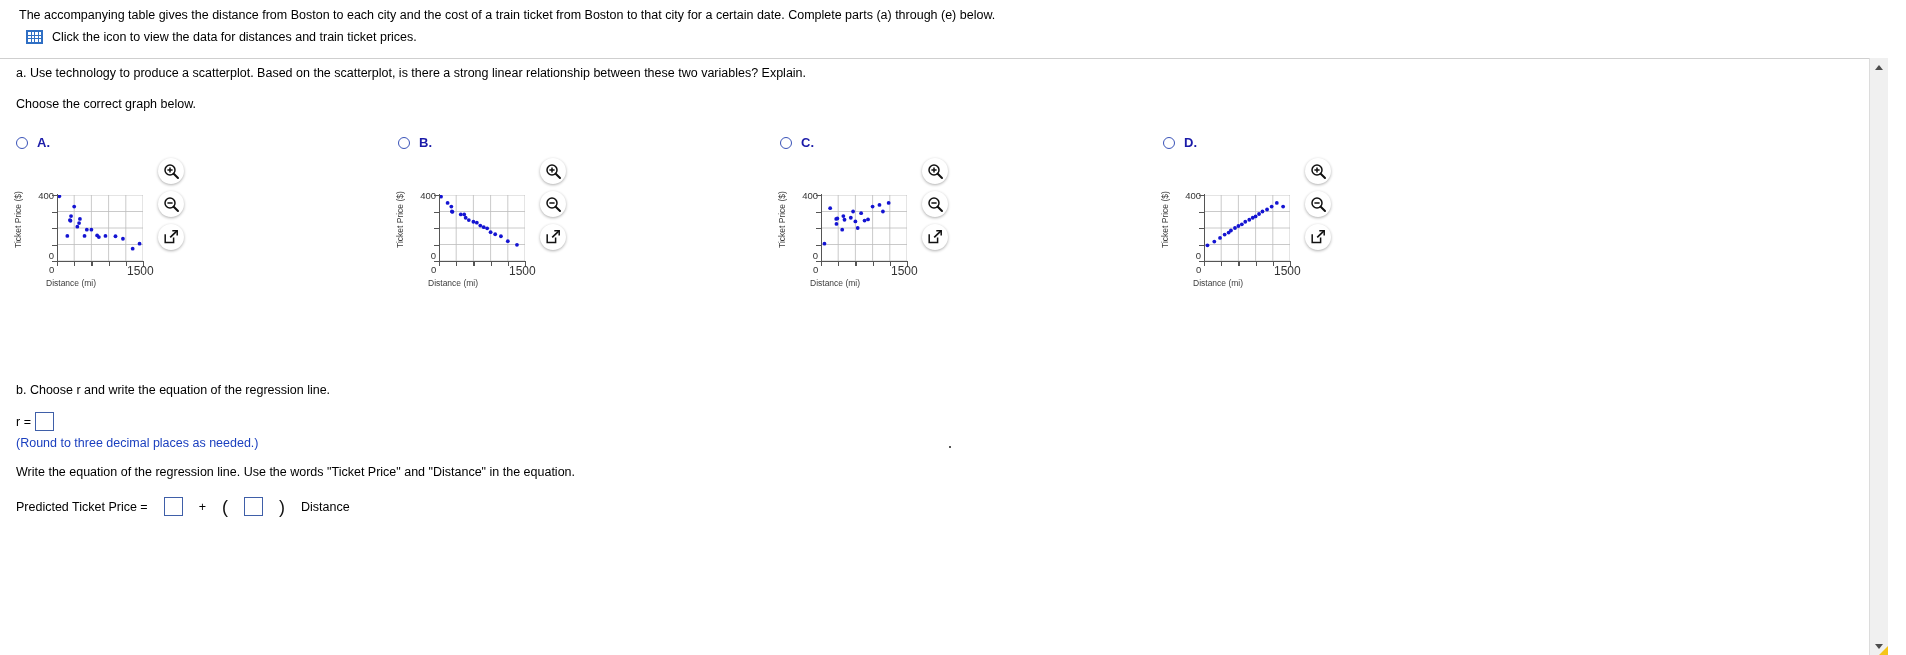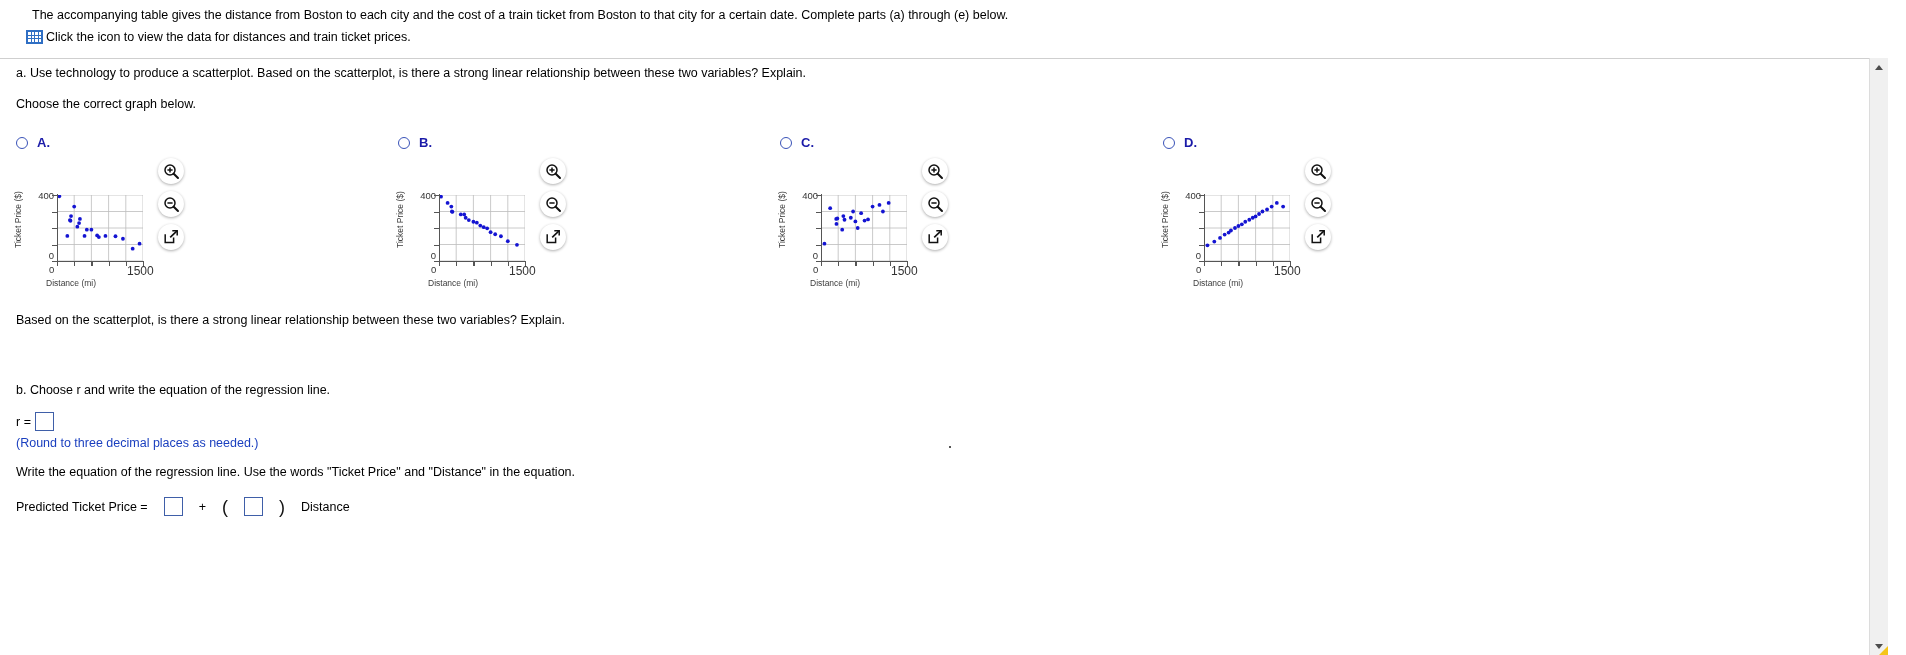--- a/index.html
+++ b/index.html
@@ -4,22 +4,22 @@
 <style>
   html,body{margin:0;padding:0;}
   body{
     width:1906px;height:655px;background:#ffffff;
     font-family:"Liberation Sans",sans-serif;
     font-size:12.5px;color:#000;overflow:hidden;position:relative;
   }
   .page{position:absolute;left:0;top:0;width:1888px;height:655px;overflow:hidden;}
 
   
-  .intro{position:absolute;left:32px;top:8px;font-size:12.5px;color:#000;white-space:nowrap;}
-  .iconline{position:absolute;left:18px;top:30px;display:flex;align-items:flex-end;gap:3px;padding-left:8px;}
+  .intro{position:absolute;left:19px;top:8px;font-size:12.5px;color:#000;white-space:nowrap;}
+  .iconline{position:absolute;left:18px;top:30px;display:flex;align-items:flex-end;gap:9px;padding-left:8px;}
   .tableicon{width:17px;height:14px;background:#2f6fc4;border:1px solid #2f6fc4;
     display:grid;grid-template-columns:repeat(4,1fr);grid-template-rows:repeat(3,1fr);gap:1px;padding:1px;box-sizing:border-box;}
   .tableicon i{background:#ffffff;display:block;}
   .iconline .lbl{font-size:12.5px;color:#000;}
   .divider{position:absolute;left:0;top:58px;width:1888px;height:1px;background:#cfcfcf;}
 
   
   .qa{position:absolute;left:16px;top:66px;font-size:12.5px;white-space:nowrap;}
   .choose{position:absolute;left:16px;top:97px;font-size:12.5px;white-space:nowrap;}
 
@@ -440,21 +440,20 @@
         <div class="tbtn">
           <svg width="16" height="16" viewBox="0 0 16 16">
             <path d="M2.2 5.2 L2.2 13.6 L10.6 13.6 L10.6 8.6" fill="none" stroke="#111" stroke-width="1.5"></path>
             <path d="M7.2 8.4 L14 1.9" fill="none" stroke="#111" stroke-width="1.6"></path>
             <path d="M9.3 1.8 L14.2 1.8 L14.2 6.6" fill="none" stroke="#111" stroke-width="1.5"></path>
           </svg>
         </div>
       </div>
     </div>
 
-  <div class="based">Based on the scatterplot, is there a strong linear relationship between these two variables? Explain.</div>
 
 
   <div class="bline">b. Choose r and write the equation of the regression line.</div>
 
   <div class="rrow">
     <span>r =</span>
     <span class="ibox ibox-sm"></span>
   </div>
 
   <div class="roundnote">(Round to three decimal places as needed.)</div>

